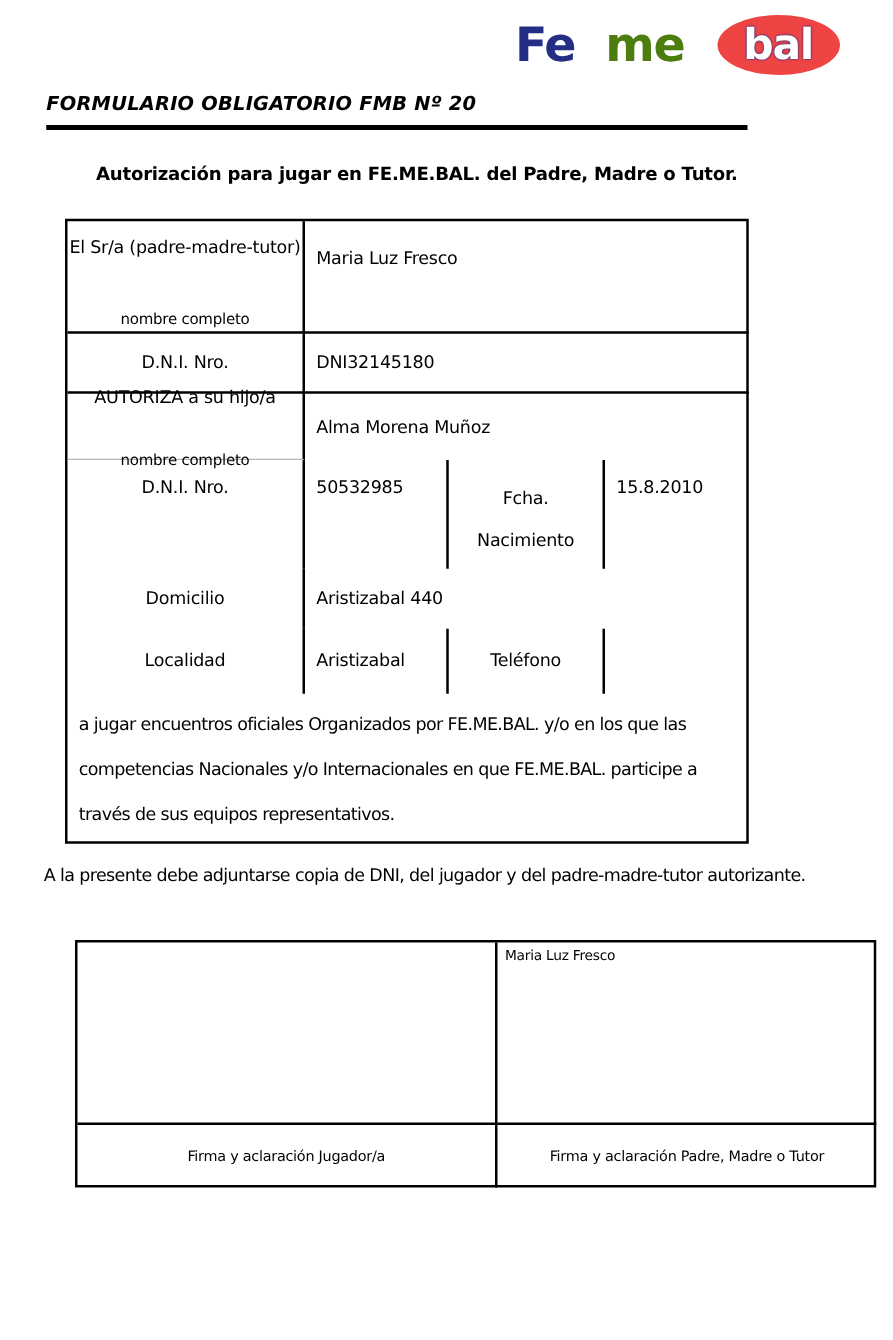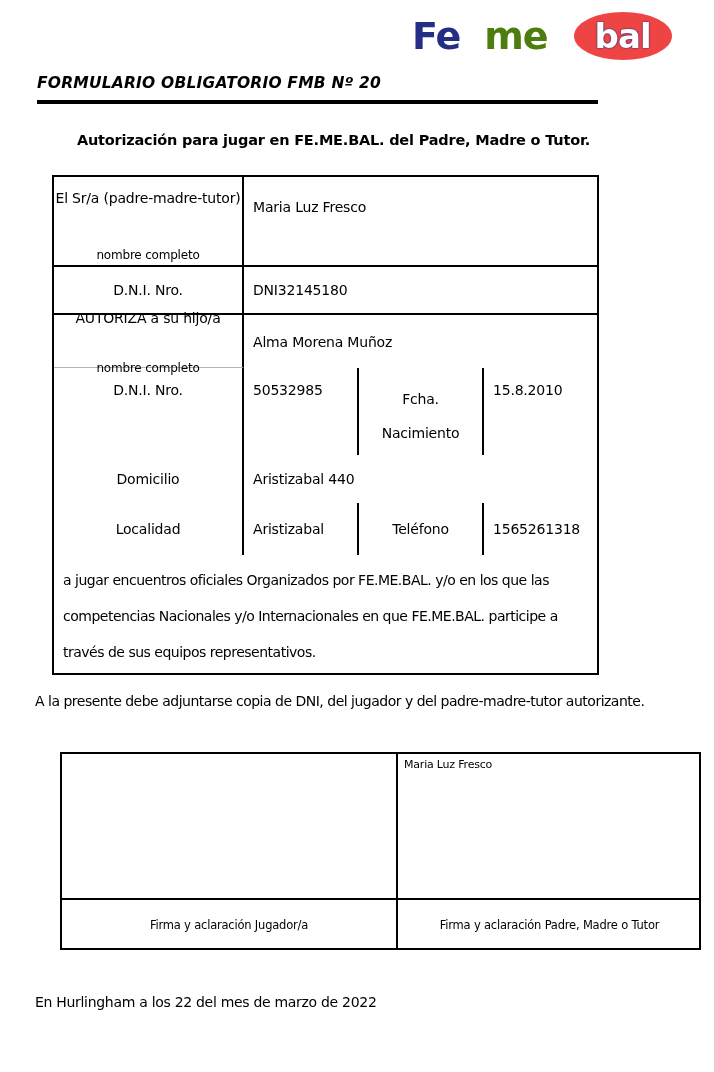--- a/index.html
+++ b/index.html
@@ -118,31 +118,29 @@
       <span class="wrap-narrow">Fcha. Nacimiento</span>
     </div>
     <div class="cell val top-align">15.8.2010</div>
 
     <div class="cell lab br">Domicilio</div>
     <div class="cell val span3">Aristizabal 440</div>
 
     <div class="cell lab br">Localidad</div>
     <div class="cell val br">Aristizabal</div>
     <div class="cell lab br">Teléfono</div>
-    <div class="cell val">1565261318</div>
 
     <div class="cell para-cell">a jugar encuentros oficiales Organizados por FE.ME.BAL. y/o en los que las competencias Nacionales y/o Internacionales en que FE.ME.BAL. participe a través de sus equipos representativos.</div>
   </div>
 
   <div class="note">A la presente debe adjuntarse copia de DNI, del jugador y del padre-madre-tutor autorizante.</div>
 
   <div class="sig-table">
     <div class="sig-cell sig-tl"></div>
     <div class="sig-cell sig-tr">
       <span>Maria Luz Fresco</span>
     </div>
     <div class="sig-cell sig-bl">Firma y aclaración Jugador/a</div>
     <div class="sig-cell sig-br">Firma y aclaración Padre, Madre o Tutor</div>
   </div>
 
-  <div class="place-date">En Hurlingham a los 22 del mes de marzo de 2022</div>
 
 </div>
 
 </body></html>

